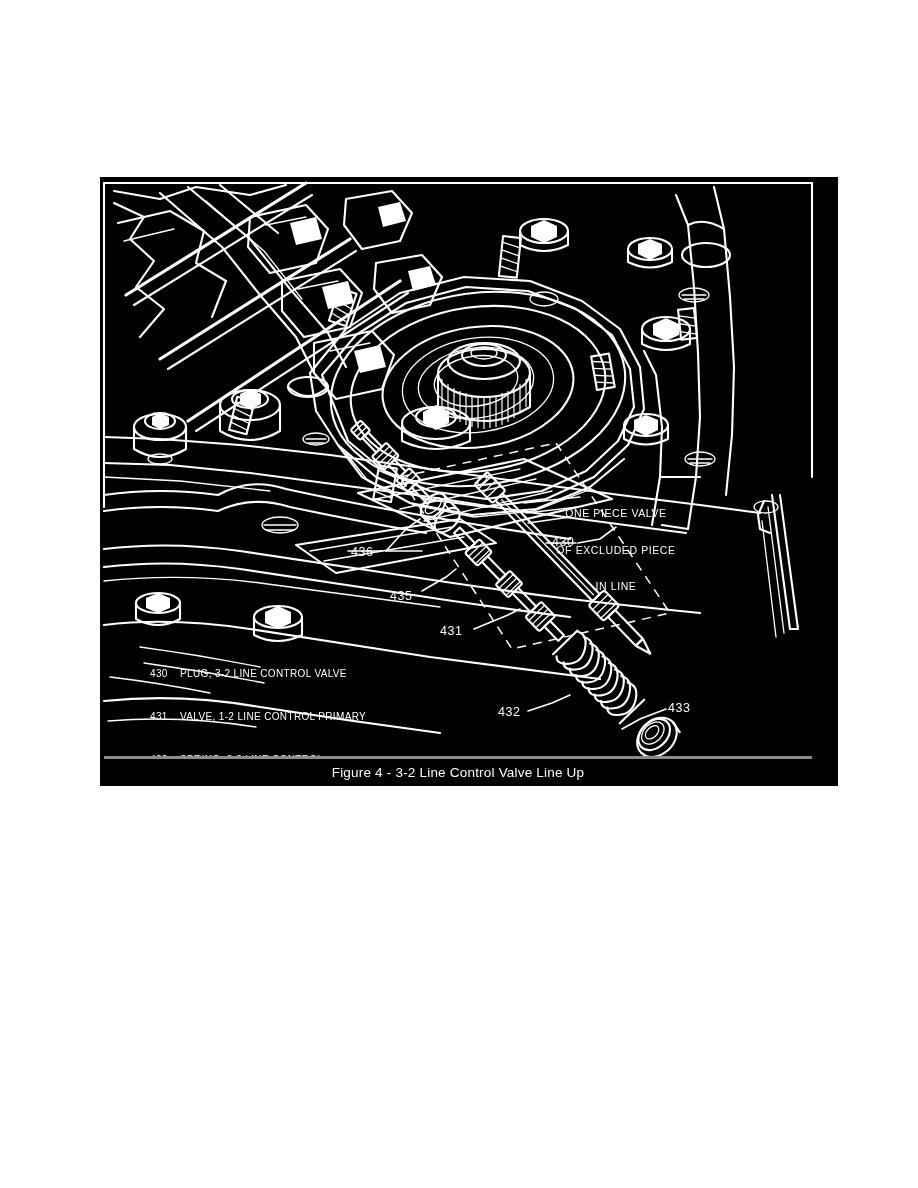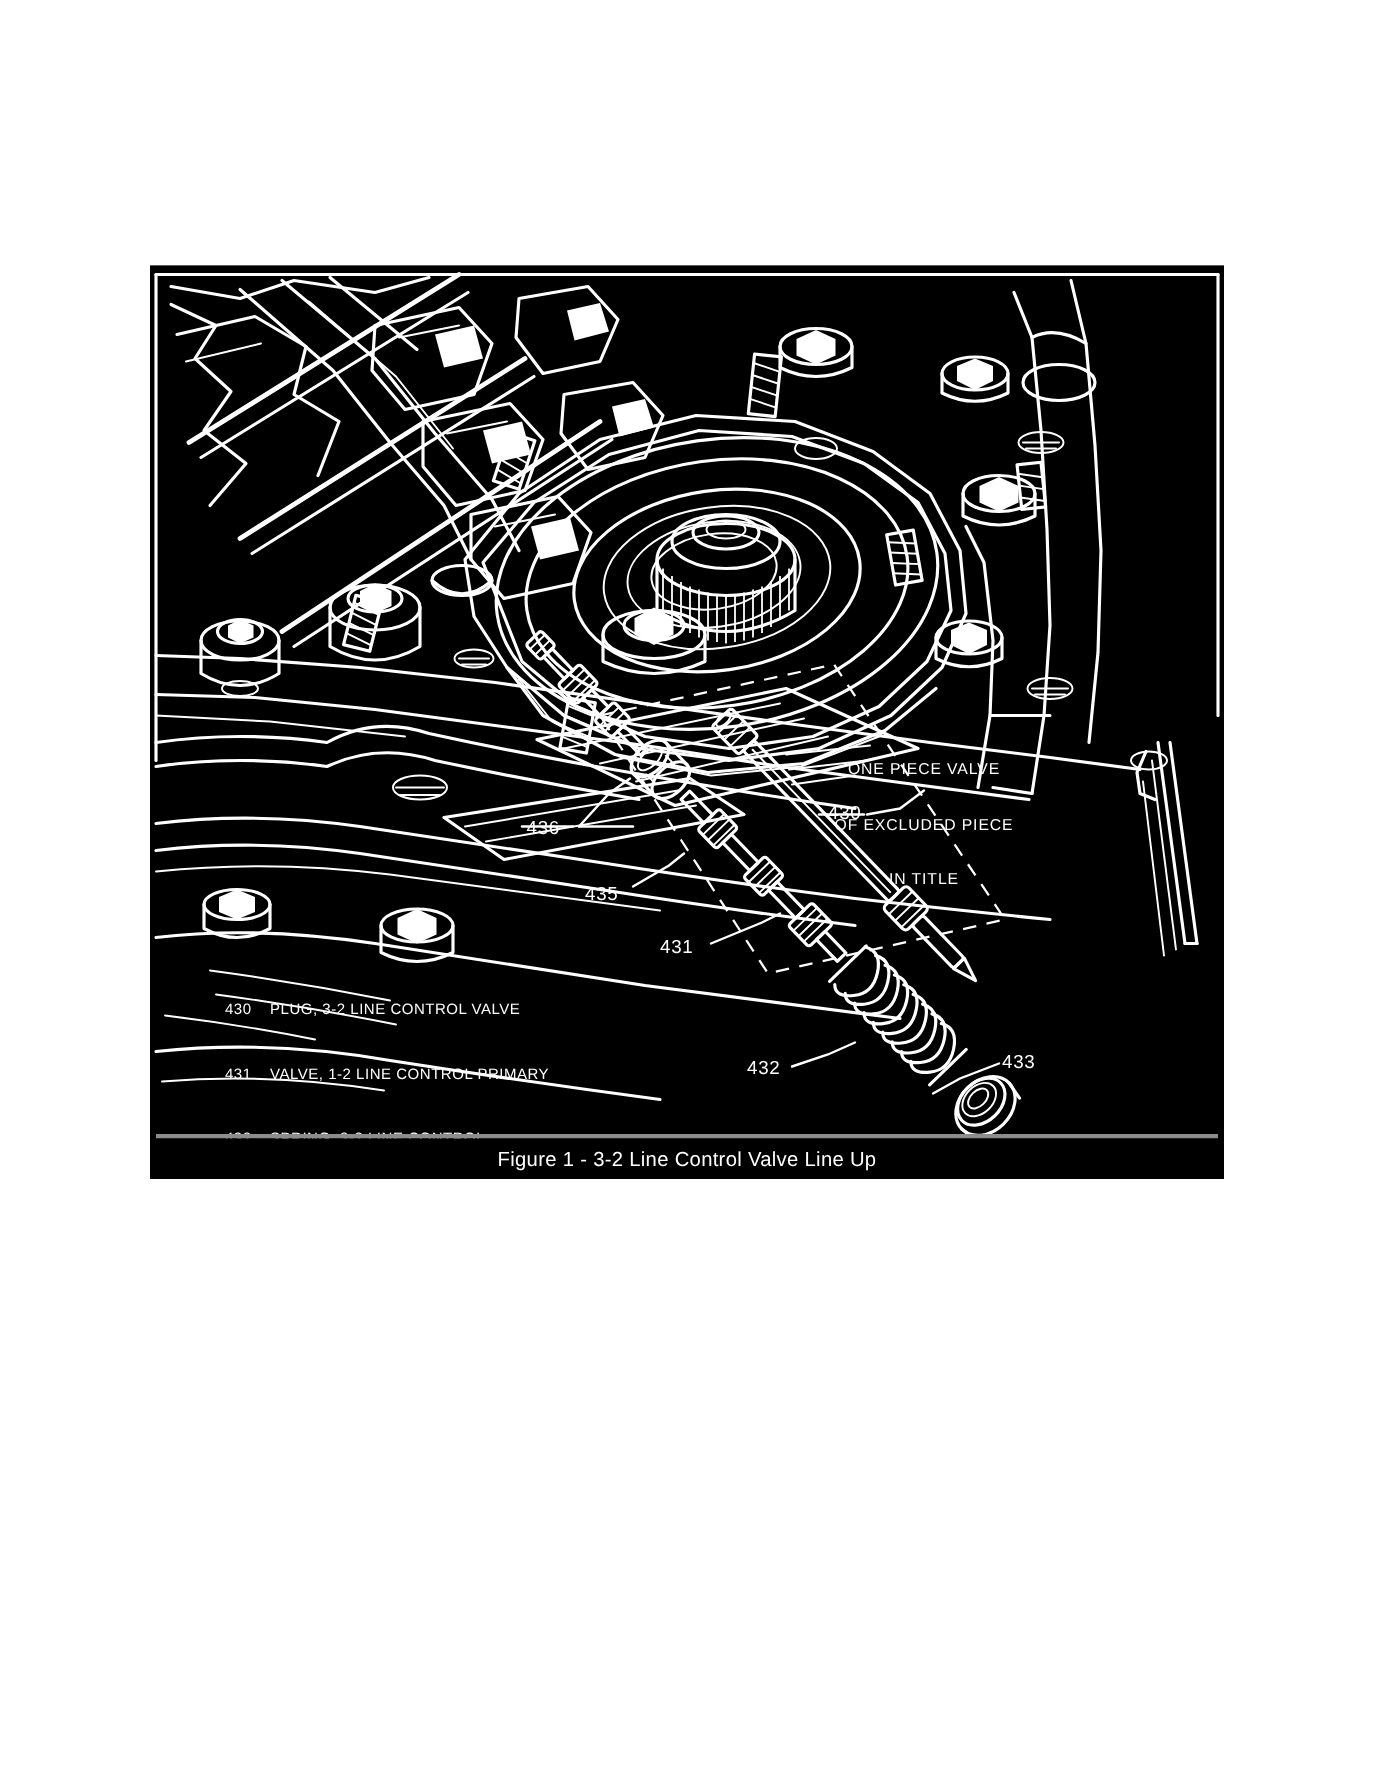--- a/index.html
+++ b/index.html
@@ -24,20 +24,21 @@
   }
 
   
   #figure {
     position: absolute;
     left: 100px;
     top: 177px;
     width: 716px;
     height: 609px;
     background: #000000;
+    padding-left: 22px;
   }
 
   #artwork {
     position: absolute;
     left: 0; top: 0;
     width: 716px;
     height: 580px;
     display: block;
   }
 
@@ -452,38 +453,38 @@
         <path class="w" d="M680 318 L698 452"></path>
         <path class="wt" d="M668 330 L684 456"></path>
         <path class="wt" d="M662 344 L676 460"></path>
         <path class="w" d="M690 452 L698 452"></path>
       </g>
     </svg>
 
     <div class="ovl" id="note-block">
       <span class="note-line">ONE PIECE VALVE</span>
       <span class="note-line">OF EXCLUDED PIECE</span>
-      <span class="note-line">IN TITLE</span>
+      <span class="note-line">IN LINE</span>
     </div>
 
     <div class="ovl callout" id="callout-430">430</div>
     <div class="ovl callout" id="callout-431">431</div>
     <div class="ovl callout" id="callout-432">432</div>
     <div class="ovl callout" id="callout-433">433</div>
     <div class="ovl callout" id="callout-435">435</div>
     <div class="ovl callout" id="callout-436">436</div>
 
     <div class="ovl" id="legend">
       <span class="legend-row"><span class="legend-num">430</span><span>PLUG, 3-2 LINE CONTROL VALVE</span></span>
       <span class="legend-row"><span class="legend-num">431</span><span>VALVE, 1-2 LINE CONTROL PRIMARY</span></span>
       <span class="legend-row"><span class="legend-num">432</span><span>SPRING, 3-2 LINE CONTROL</span></span>
       <span class="legend-row"><span class="legend-num">433</span><span>PLUG, 3-2 LINE CONTROL</span></span>
       <span class="legend-row"><span class="legend-num">435</span><span>RETAINER, 3-2 LINE CONTROL</span></span>
       <span class="legend-row"><span class="legend-num">436</span><span>VALVE, 3-2 LINE CONTROL SECONDARY</span></span>
     </div>
 
     <div id="caption-rule"></div>
     <div id="caption-bar">
-      <span id="caption-text">Figure 1 - 3-2 Line Control Valve Line Up</span>
+      <span id="caption-text">Figure 4 - 3-2 Line Control Valve Line Up</span>
     </div>
 
   </div>
 </div>
 
 </body></html>

